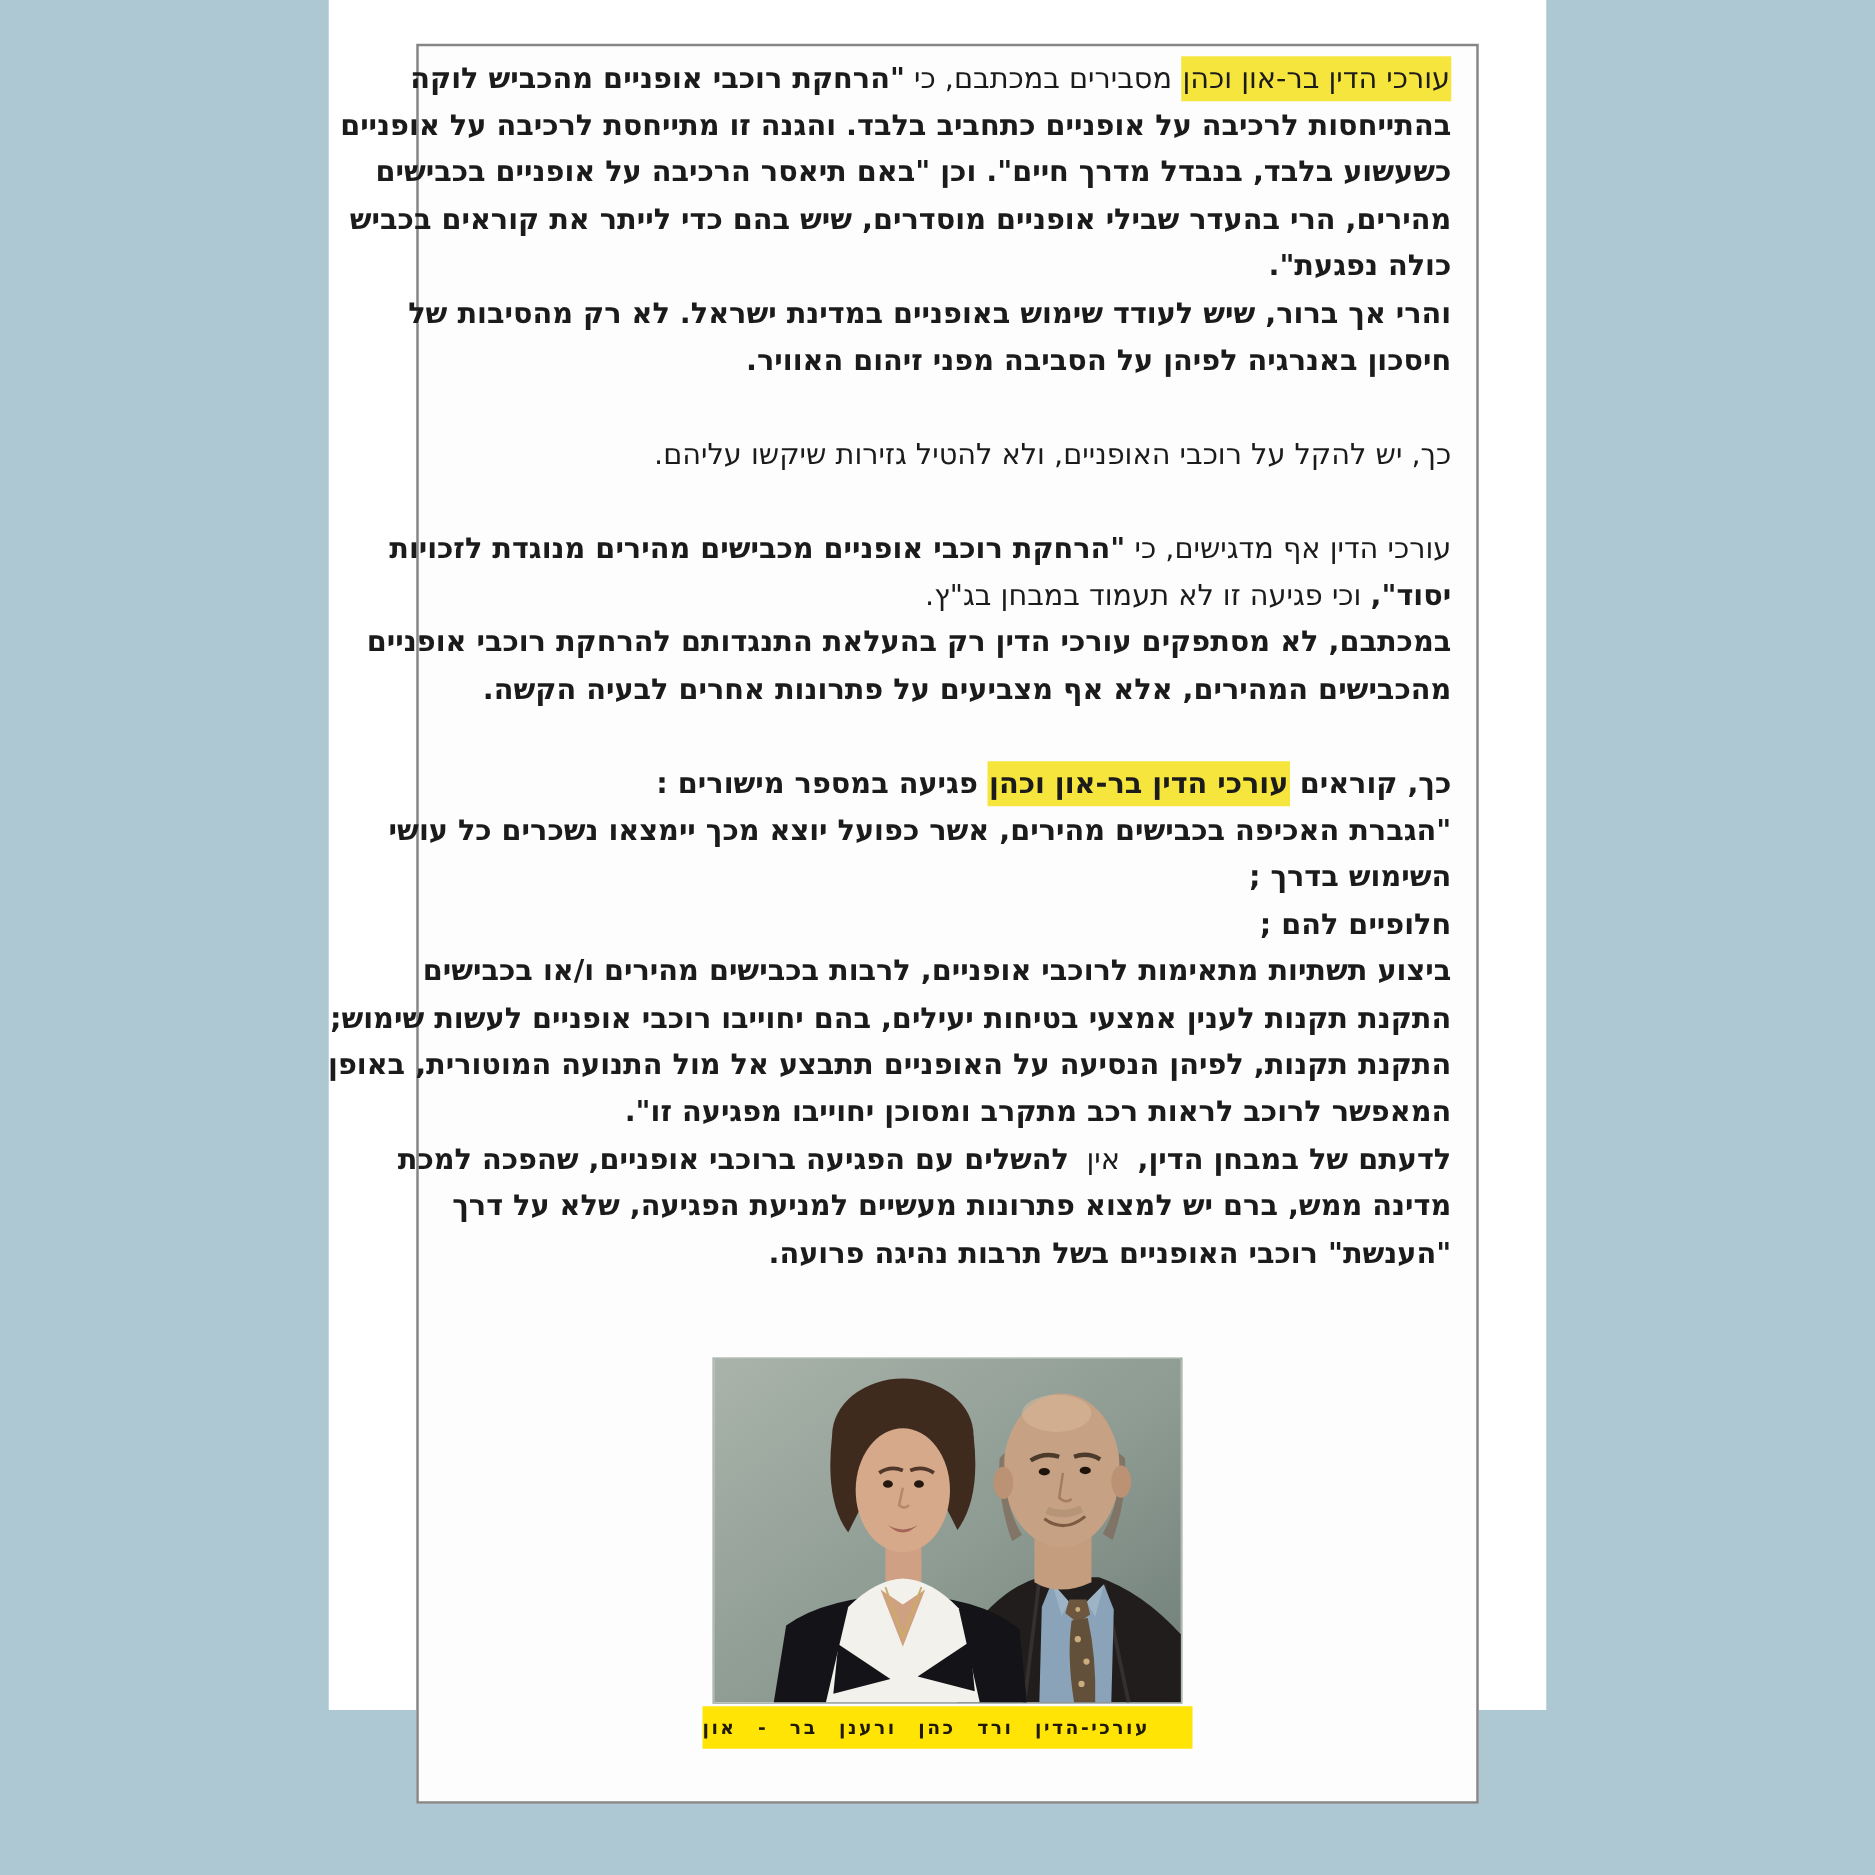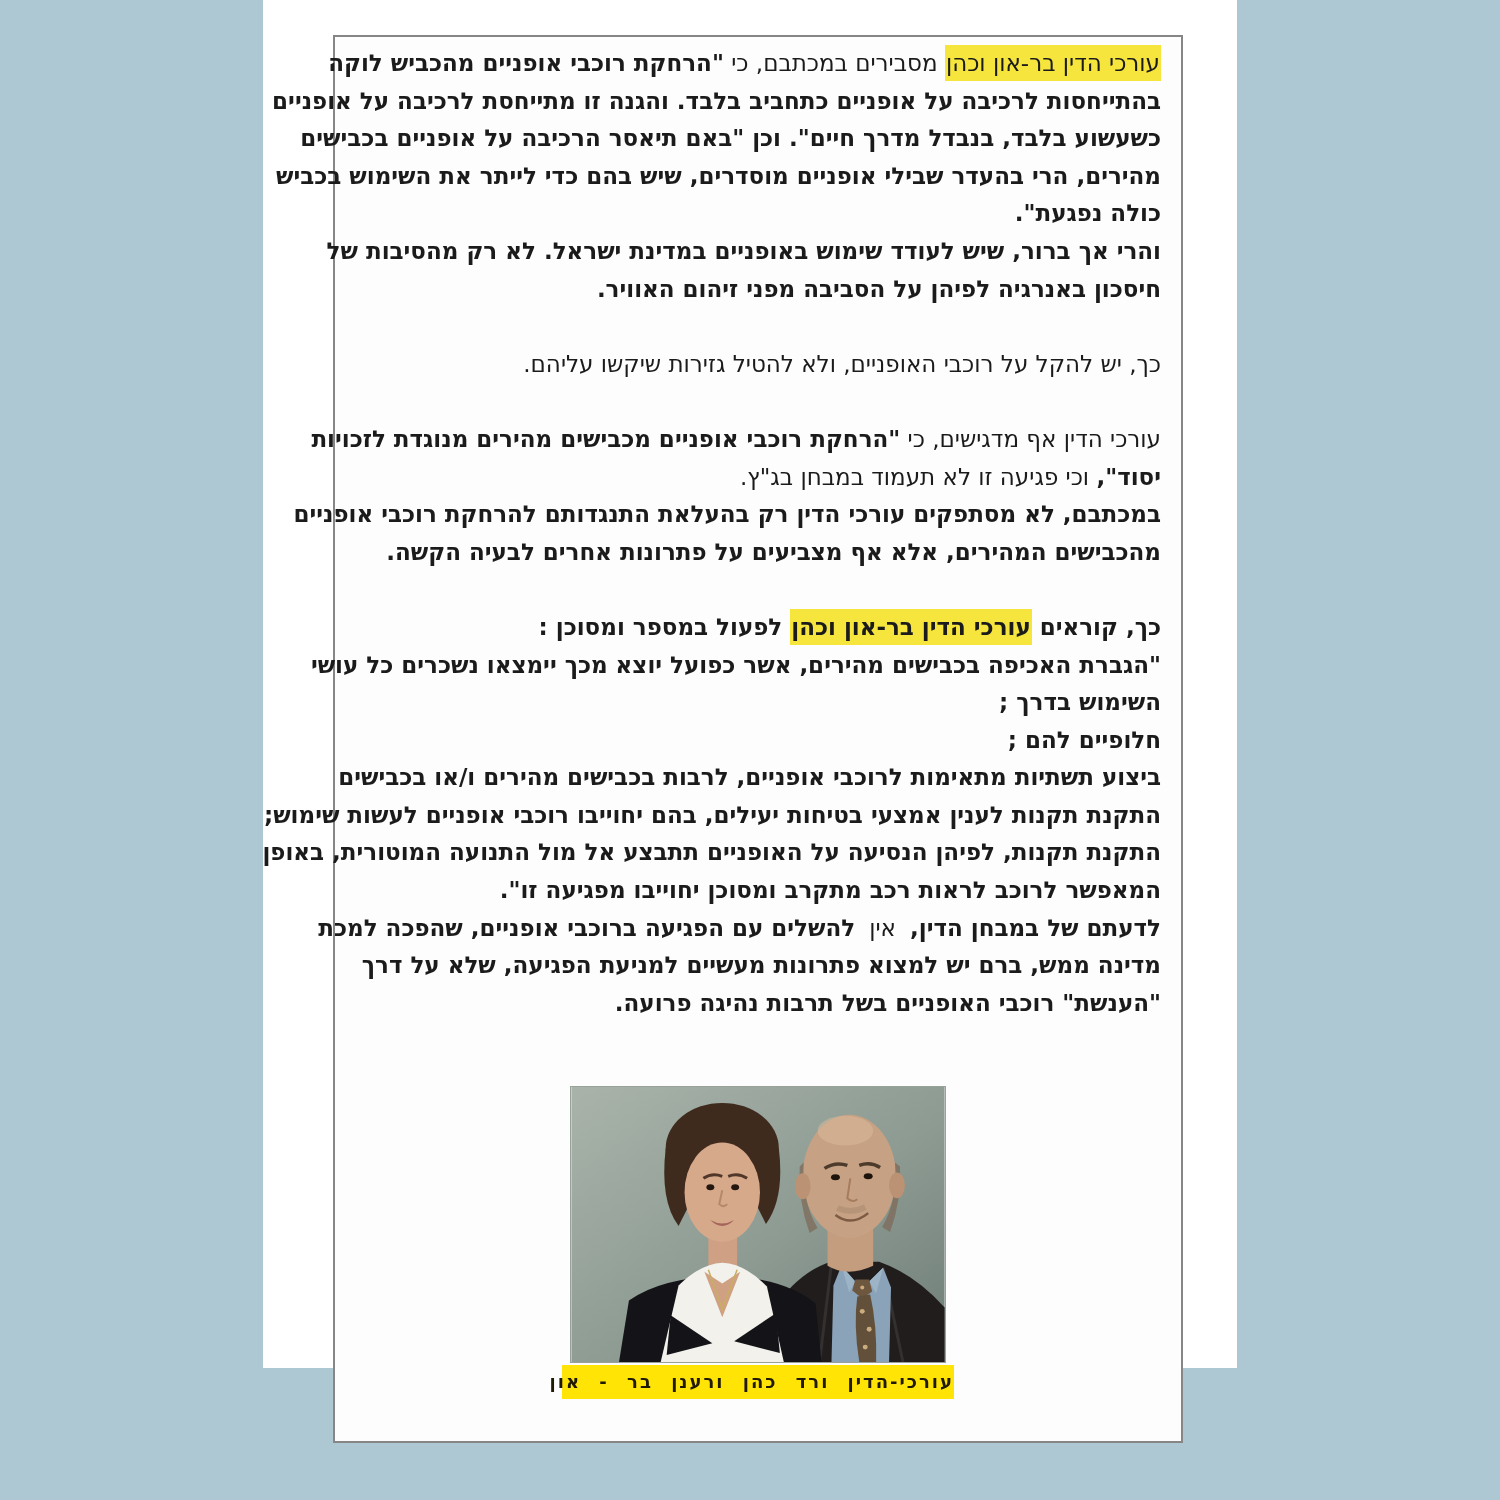--- a/index.html
+++ b/index.html
@@ -58,50 +58,50 @@
     border:1px solid #97a29a;
   }
   .photo-caption{
     margin-top:2px;
     width:392px;
     height:34px;
     line-height:34px;
     background:var(--caption_highlight);
     color:var(--caption_text);
     direction:rtl;
-    text-align:center;
-    font-size:18px;
+    text-align:left;
+    font-size:15px;
     font-weight:700;
     letter-spacing:2px;
     word-spacing:10px;
     white-space:nowrap;
   }
 </style>
 </head>
 <body>
 
 <div class="scan-page">
   <div class="doc-frame">
     <div class="text-column">
         <div class="line"><span class="h ">עורכי הדין בר-און וכהן</span><span class=""> מסבירים במכתבם, כי </span><span class="b ">"הרחקת רוכבי אופניים מהכביש לוקה</span></div>
         <div class="line"><span class="b ">בהתייחסות לרכיבה על אופניים כתחביב בלבד. והגנה זו מתייחסת לרכיבה על אופניים</span></div>
         <div class="line"><span class="b ">כשעשוע בלבד, בנבדל מדרך חיים". וכן "באם תיאסר הרכיבה על אופניים בכבישים</span></div>
-        <div class="line"><span class="b ">מהירים, הרי בהעדר שבילי אופניים מוסדרים, שיש בהם כדי לייתר את השימוש בכביש</span></div>
+        <div class="line"><span class="b ">מהירים, הרי בהעדר שבילי אופניים מוסדרים, שיש בהם כדי לייתר את קוראים בכביש</span></div>
         <div class="line"><span class="b ">כולה נפגעת".</span></div>
         <div class="line"><span class="b ">והרי אך ברור, שיש לעודד שימוש באופניים במדינת ישראל. לא רק מהסיבות של</span></div>
         <div class="line"><span class="b ">חיסכון באנרגיה לפיהן על הסביבה מפני זיהום האוויר.</span></div>
         <div class="line"></div>
         <div class="line"><span class="">כך, יש להקל על רוכבי האופניים, ולא להטיל גזירות שיקשו עליהם.</span></div>
         <div class="line"></div>
         <div class="line"><span class="">עורכי הדין אף מדגישים, כי </span><span class="b ">"הרחקת רוכבי אופניים מכבישים מהירים מנוגדת לזכויות</span></div>
         <div class="line"><span class="b ">יסוד",</span><span class=""> וכי פגיעה זו לא תעמוד במבחן בג"ץ.</span></div>
         <div class="line"><span class="b ">במכתבם, לא מסתפקים עורכי הדין רק בהעלאת התנגדותם להרחקת רוכבי אופניים</span></div>
         <div class="line"><span class="b ">מהכבישים המהירים, אלא אף מצביעים על פתרונות אחרים לבעיה הקשה.</span></div>
         <div class="line"></div>
-        <div class="line"><span class="b ">כך, קוראים </span><span class="b h ">עורכי הדין בר-און וכהן</span><span class="b "> לפעול במספר ומסוכן :</span></div>
+        <div class="line"><span class="b ">כך, קוראים </span><span class="b h ">עורכי הדין בר-און וכהן</span><span class="b "> פגיעה במספר מישורים :</span></div>
         <div class="line"><span class="b ">"הגברת האכיפה בכבישים מהירים, אשר כפועל יוצא מכך יימצאו נשכרים כל עושי</span></div>
         <div class="line"><span class="b ">השימוש בדרך ;</span></div>
         <div class="line"><span class="b ">חלופיים להם ;</span></div>
         <div class="line"><span class="b ">ביצוע תשתיות מתאימות לרוכבי אופניים, לרבות בכבישים מהירים ו/או בכבישים</span></div>
         <div class="line"><span class="b ">התקנת תקנות לענין אמצעי בטיחות יעילים, בהם יחוייבו רוכבי אופניים לעשות שימוש;</span></div>
         <div class="line"><span class="b ">התקנת תקנות, לפיהן הנסיעה על האופניים תתבצע אל מול התנועה המוטורית, באופן</span></div>
         <div class="line"><span class="b ">המאפשר לרוכב לראות רכב מתקרב ומסוכן יחוייבו מפגיעה זו".</span></div>
         <div class="line"><span class="b ">לדעתם של במבחן הדין, </span><span class="u ">אין</span><span class="b "> להשלים עם הפגיעה ברוכבי אופניים, שהפכה למכת</span></div>
         <div class="line"><span class="b ">מדינה ממש, ברם יש למצוא פתרונות מעשיים למניעת הפגיעה, שלא על דרך</span></div>
         <div class="line"><span class="b ">"הענשת" רוכבי האופניים בשל תרבות נהיגה פרועה.</span></div>

